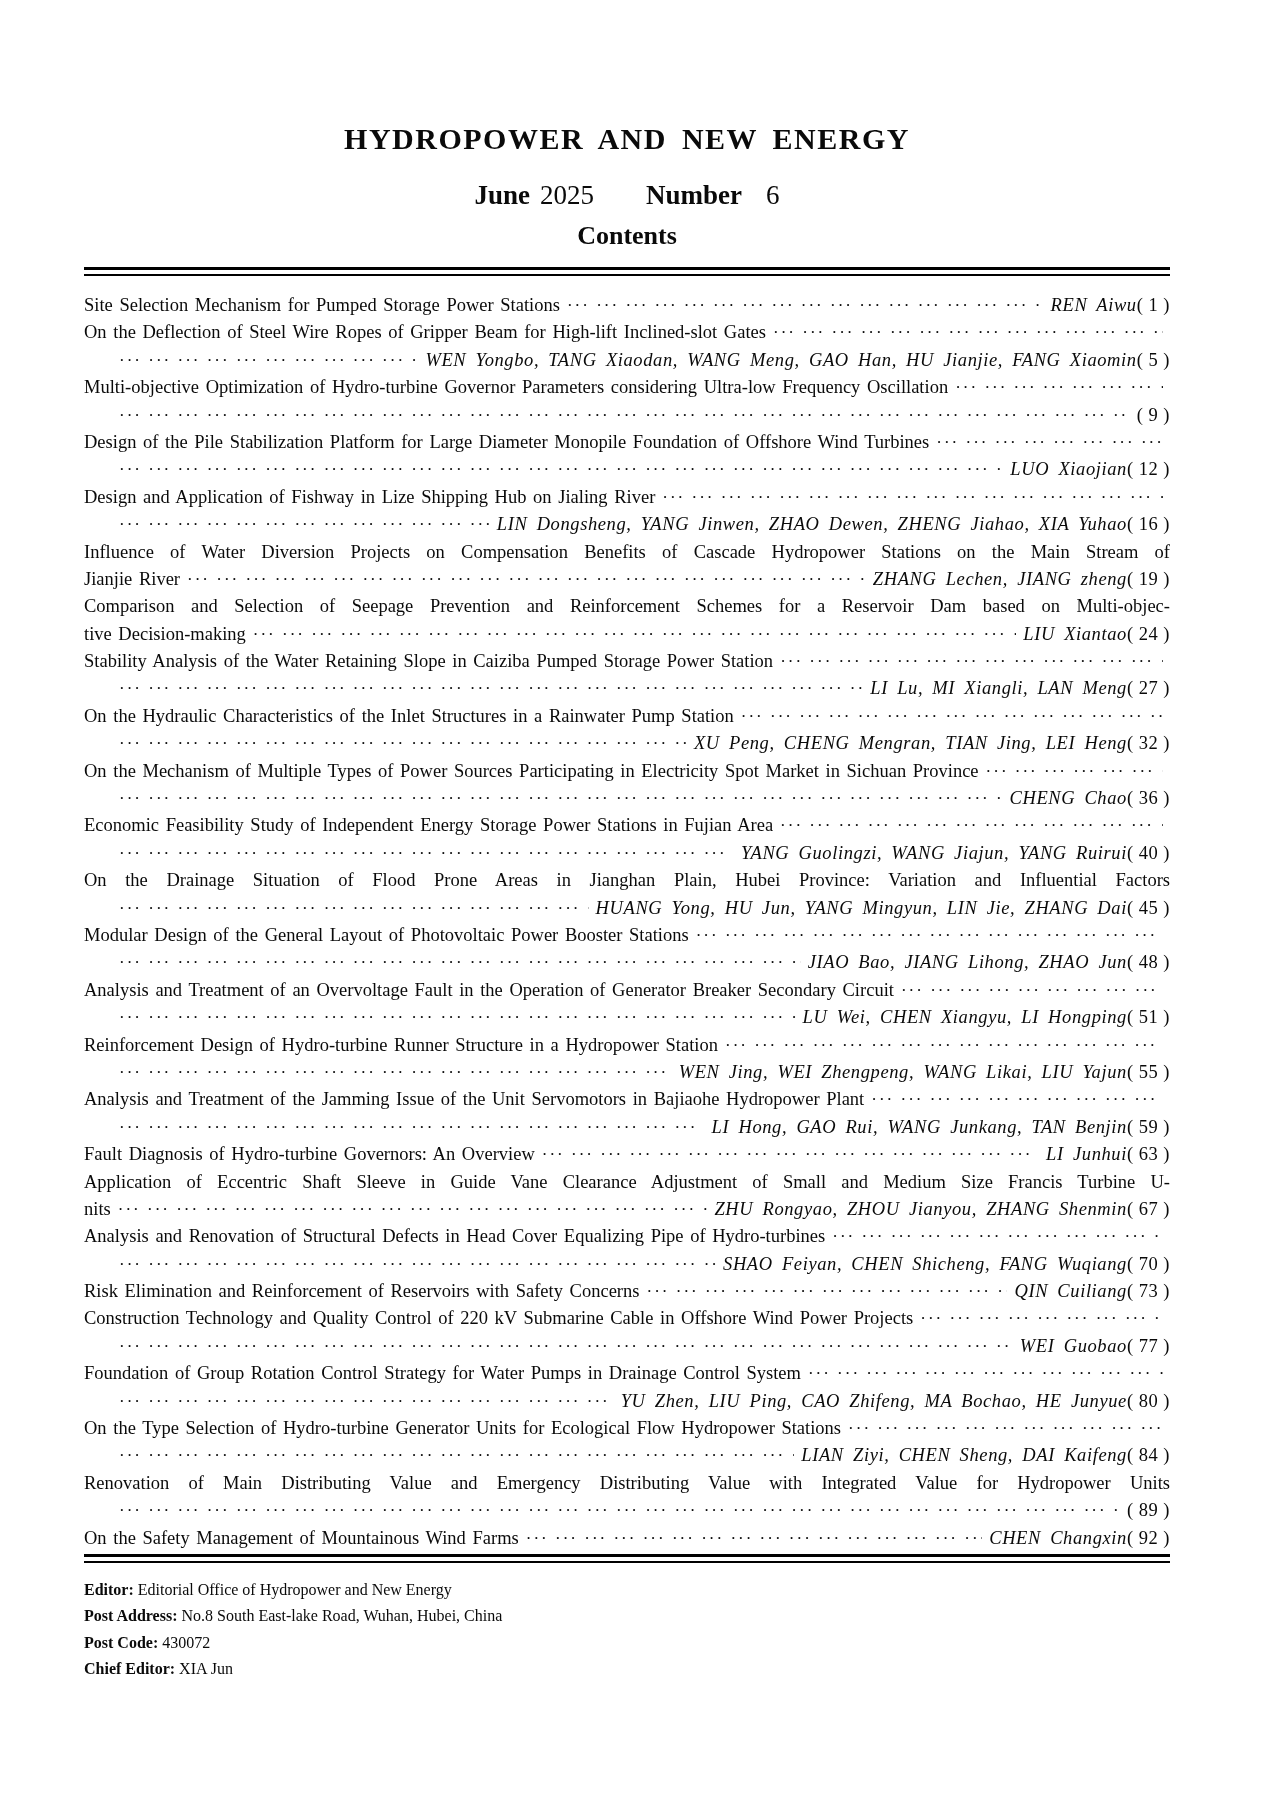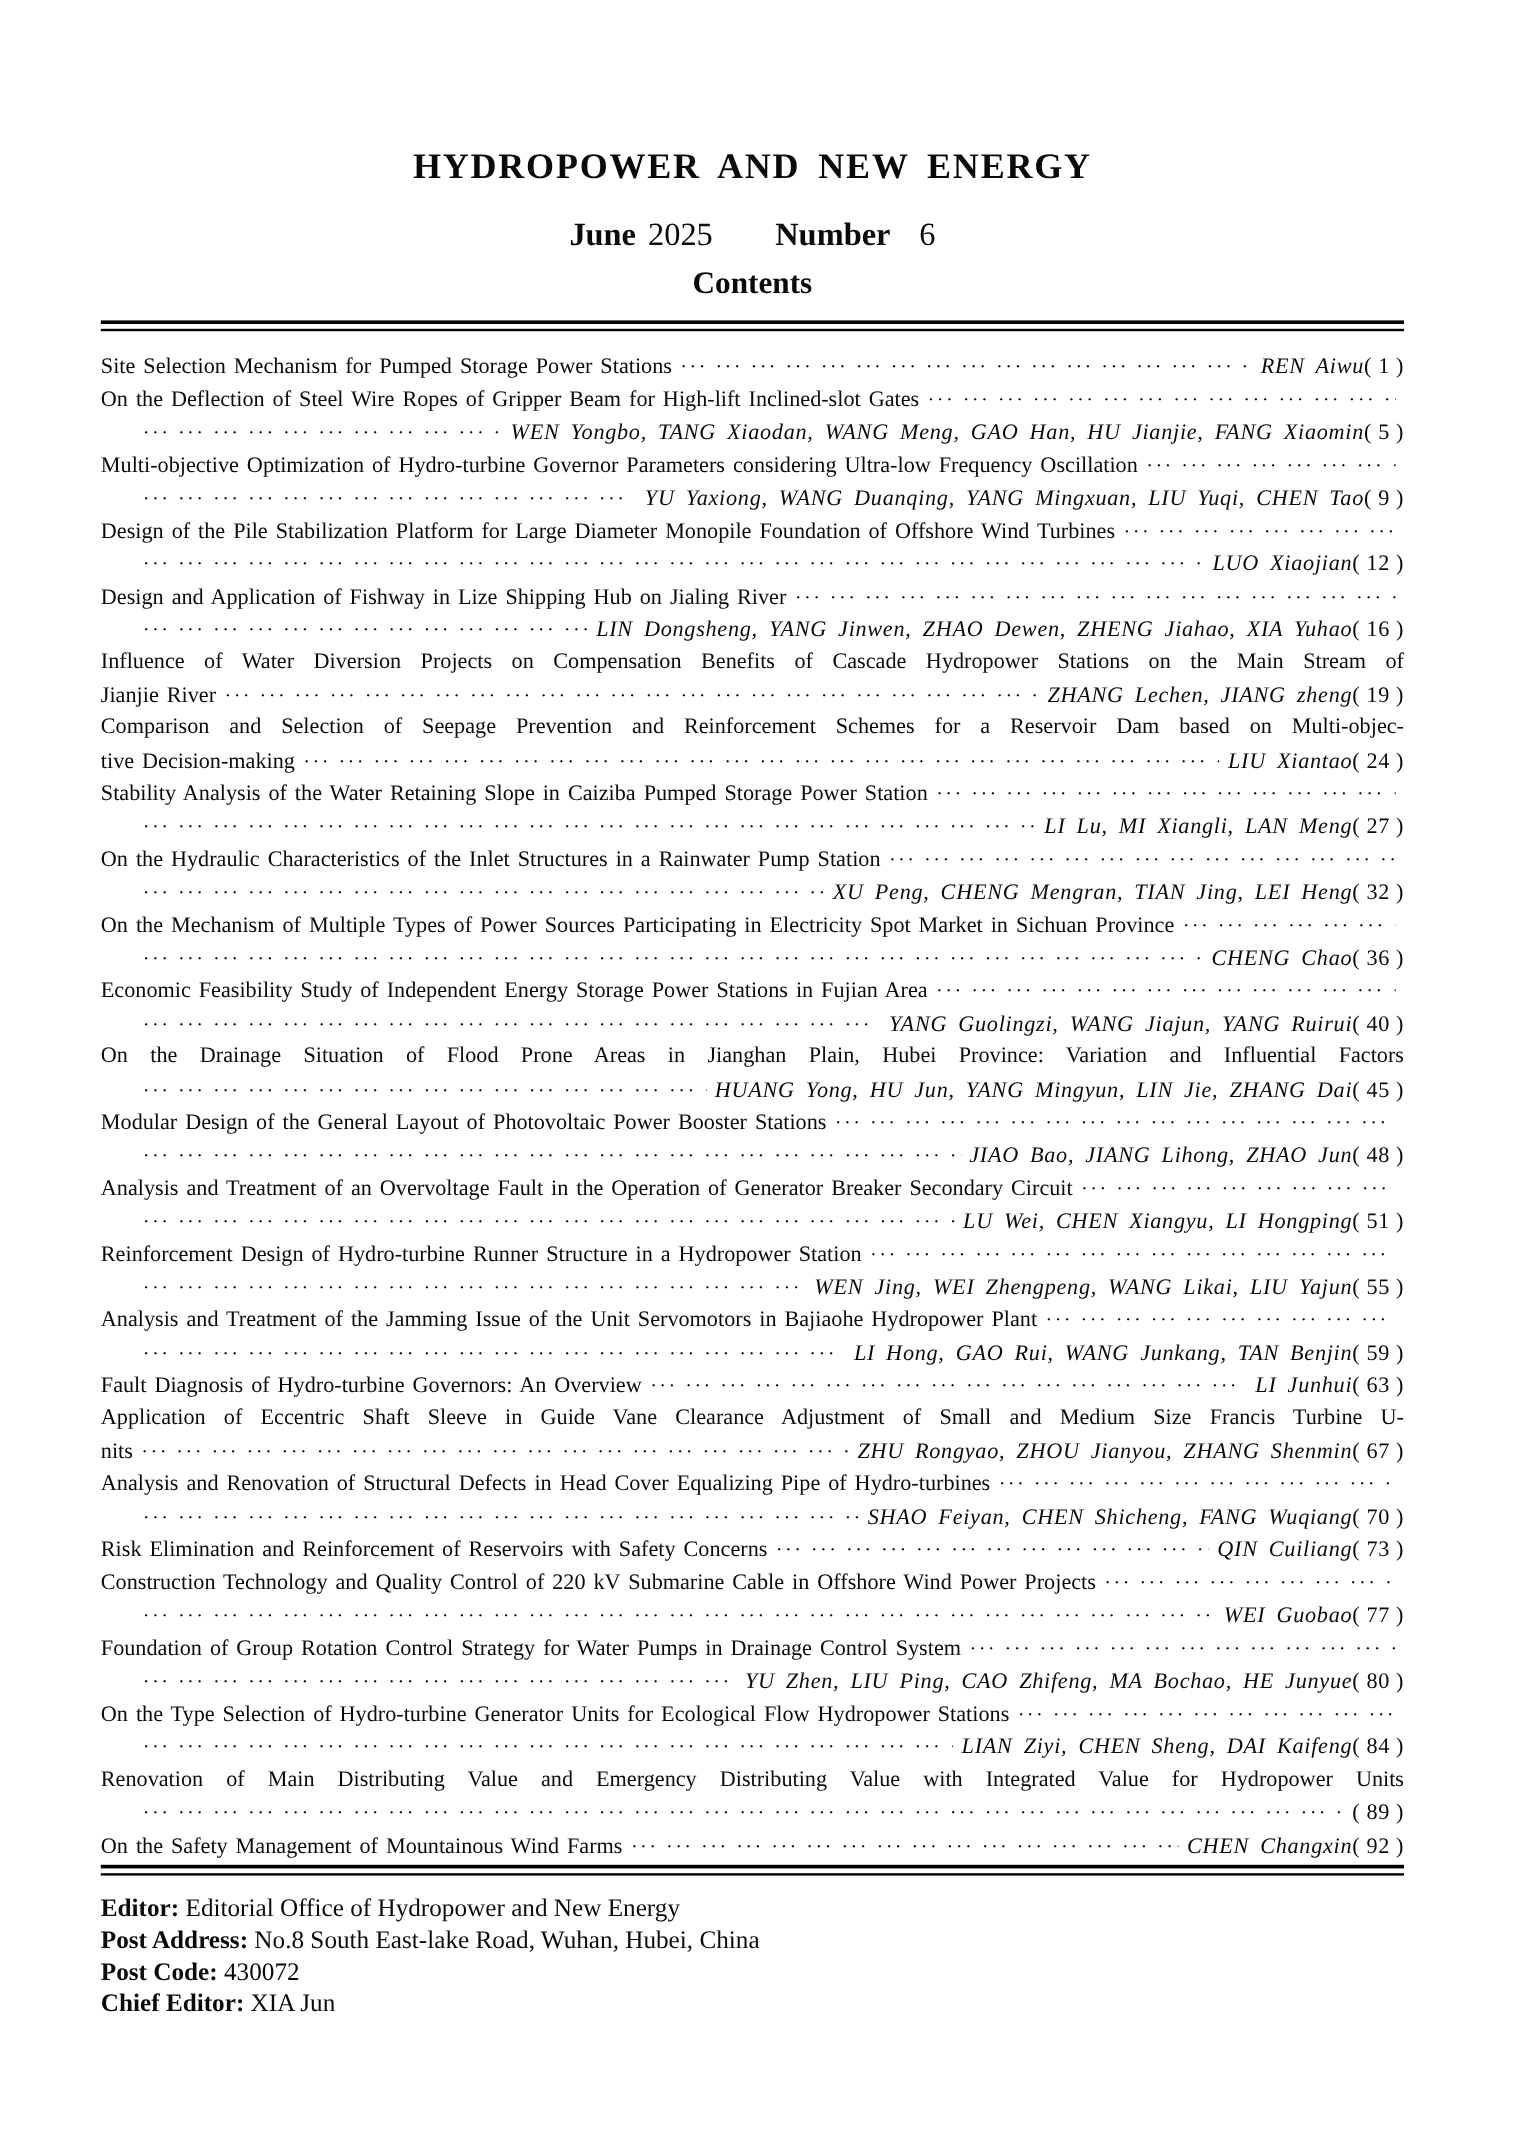--- a/index.html
+++ b/index.html
@@ -32,21 +32,21 @@
     overflow:hidden;word-spacing:2px;
   }
   .toc-title{flex:0 0 auto;word-spacing:2px;}
   .dots{
     flex:1 1 auto;min-width:0;overflow:hidden;white-space:nowrap;
     letter-spacing:2px;margin:0 7px;font-size:17px;
   }
   .authors{flex:0 0 auto;font-style:italic;letter-spacing:0.6px;word-spacing:4px;}
   .pageno{flex:0 0 auto;font-style:normal;letter-spacing:0.5px;}
   .indent{padding-left:28px;}
-  .footer{margin-top:14px;font-size:21px;}
+  .footer{margin-top:14px;font-size:16px;}
   .footer-row{line-height:26.5px;}
   .footer-label{font-weight:bold;}
   .footer-value{font-weight:normal;}
 </style>
 </head>
 <body>
 
 <div class="content">
 
   <div class="journal-title">HYDROPOWER AND NEW ENERGY</div>
@@ -79,21 +79,20 @@
           <span class="pageno">( 5 )</span>
         </div>
       </div>
       <div>
         <div class="toc-line">
           <span class="toc-title">Multi-objective Optimization of Hydro-turbine Governor Parameters considering Ultra-low Frequency Oscillation</span>
           <span class="dots">··· ··· ··· ··· ··· ··· ··· ··· ··· ··· ··· ··· ··· ··· ··· ··· ··· ··· ··· ··· ··· ··· ··· ··· ··· ··· ··· ··· ··· ··· ··· ··· ··· ··· ··· ··· ··· ··· ··· ··· ··· ··· ··· ··· ··· ··· ··· ··· ··· ··· ··· ··· ··· ··· ··· ··· ··· ··· ··· ··· ··· ··· ··· ··· ··· ··· ··· ··· ··· ··· ··· ··· ··· ··· ··· ··· ··· ··· ··· ··· ··· ··· ··· ··· ··· ··· ··· ··· ··· ··· ··· ··· ··· ··· ··· ··· ··· ··· ··· ··· ··· ··· ··· ··· ··· ··· ··· ··· ··· ··· ··· ··· ··· ··· ··· ··· ··· ··· ··· ··· </span>
         </div>
         <div class="toc-line indent">
           <span class="dots">··· ··· ··· ··· ··· ··· ··· ··· ··· ··· ··· ··· ··· ··· ··· ··· ··· ··· ··· ··· ··· ··· ··· ··· ··· ··· ··· ··· ··· ··· ··· ··· ··· ··· ··· ··· ··· ··· ··· ··· ··· ··· ··· ··· ··· ··· ··· ··· ··· ··· ··· ··· ··· ··· ··· ··· ··· ··· ··· ··· ··· ··· ··· ··· ··· ··· ··· ··· ··· ··· ··· ··· ··· ··· ··· ··· ··· ··· ··· ··· ··· ··· ··· ··· ··· ··· ··· ··· ··· ··· ··· ··· ··· ··· ··· ··· ··· ··· ··· ··· ··· ··· ··· ··· ··· ··· ··· ··· ··· ··· ··· ··· ··· ··· ··· ··· ··· ··· ··· ··· </span>
-          <span class="authors">YU Yaxiong, WANG Duanqing, YANG Mingxuan, LIU Yuqi, CHEN Tao</span>
           <span class="pageno">( 9 )</span>
         </div>
       </div>
       <div>
         <div class="toc-line">
           <span class="toc-title">Design of the Pile Stabilization Platform for Large Diameter Monopile Foundation of Offshore Wind Turbines</span>
           <span class="dots">··· ··· ··· ··· ··· ··· ··· ··· ··· ··· ··· ··· ··· ··· ··· ··· ··· ··· ··· ··· ··· ··· ··· ··· ··· ··· ··· ··· ··· ··· ··· ··· ··· ··· ··· ··· ··· ··· ··· ··· ··· ··· ··· ··· ··· ··· ··· ··· ··· ··· ··· ··· ··· ··· ··· ··· ··· ··· ··· ··· ··· ··· ··· ··· ··· ··· ··· ··· ··· ··· ··· ··· ··· ··· ··· ··· ··· ··· ··· ··· ··· ··· ··· ··· ··· ··· ··· ··· ··· ··· ··· ··· ··· ··· ··· ··· ··· ··· ··· ··· ··· ··· ··· ··· ··· ··· ··· ··· ··· ··· ··· ··· ··· ··· ··· ··· ··· ··· ··· ··· </span>
         </div>
         <div class="toc-line indent">
           <span class="dots">··· ··· ··· ··· ··· ··· ··· ··· ··· ··· ··· ··· ··· ··· ··· ··· ··· ··· ··· ··· ··· ··· ··· ··· ··· ··· ··· ··· ··· ··· ··· ··· ··· ··· ··· ··· ··· ··· ··· ··· ··· ··· ··· ··· ··· ··· ··· ··· ··· ··· ··· ··· ··· ··· ··· ··· ··· ··· ··· ··· ··· ··· ··· ··· ··· ··· ··· ··· ··· ··· ··· ··· ··· ··· ··· ··· ··· ··· ··· ··· ··· ··· ··· ··· ··· ··· ··· ··· ··· ··· ··· ··· ··· ··· ··· ··· ··· ··· ··· ··· ··· ··· ··· ··· ··· ··· ··· ··· ··· ··· ··· ··· ··· ··· ··· ··· ··· ··· ··· ··· </span>

